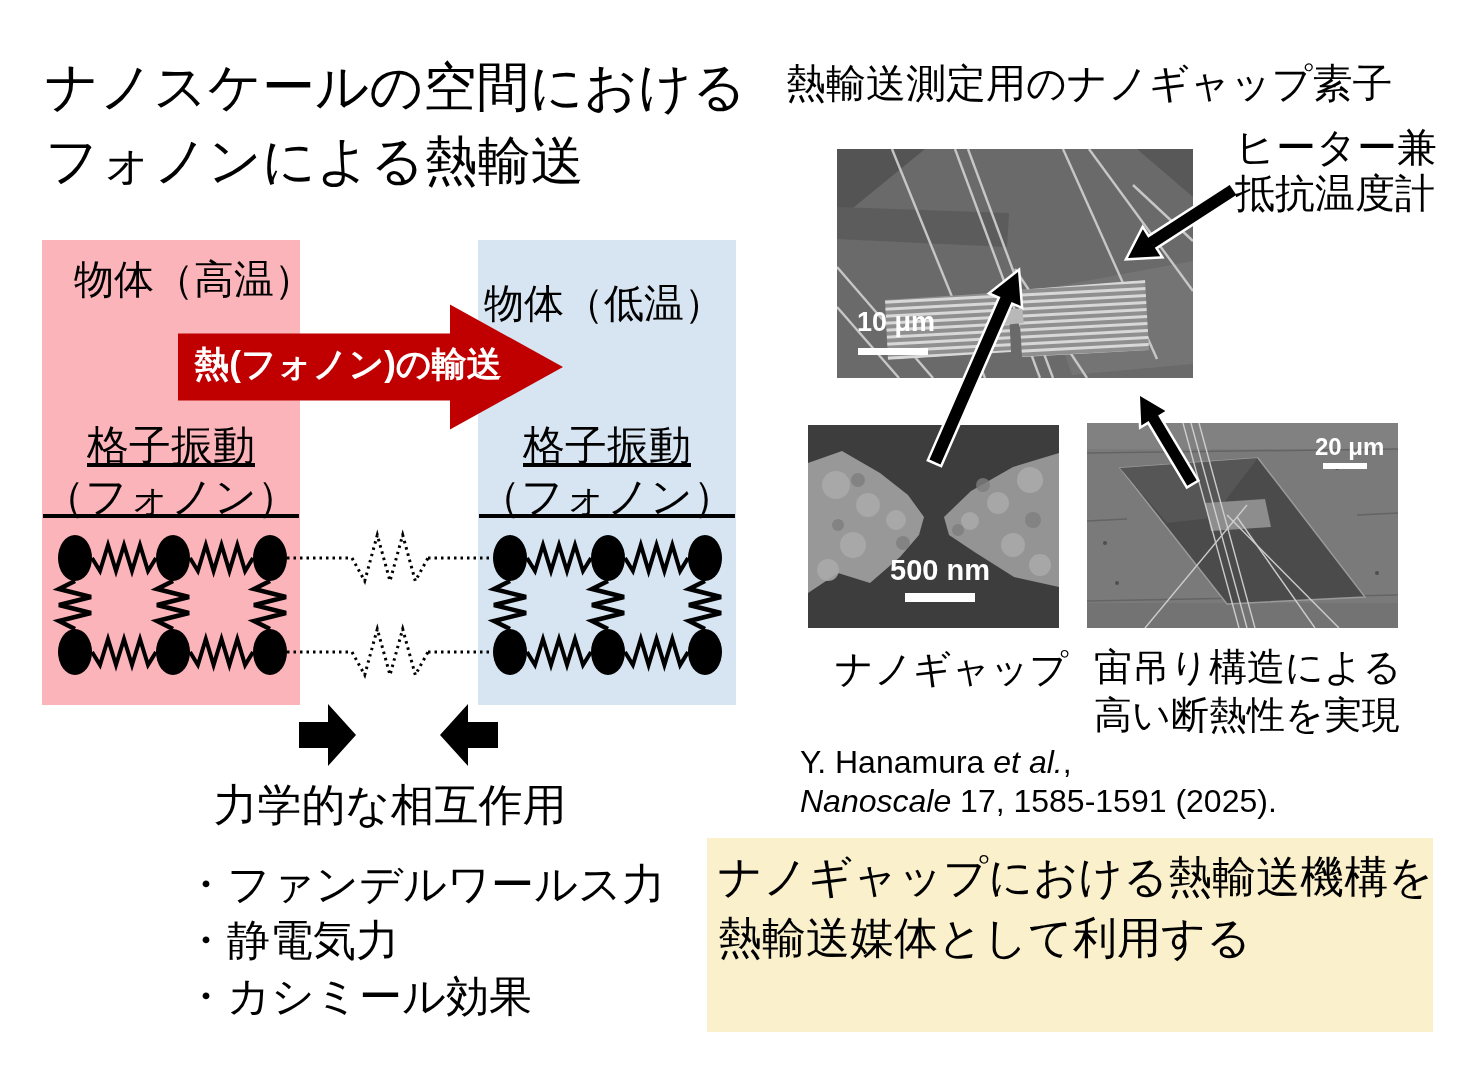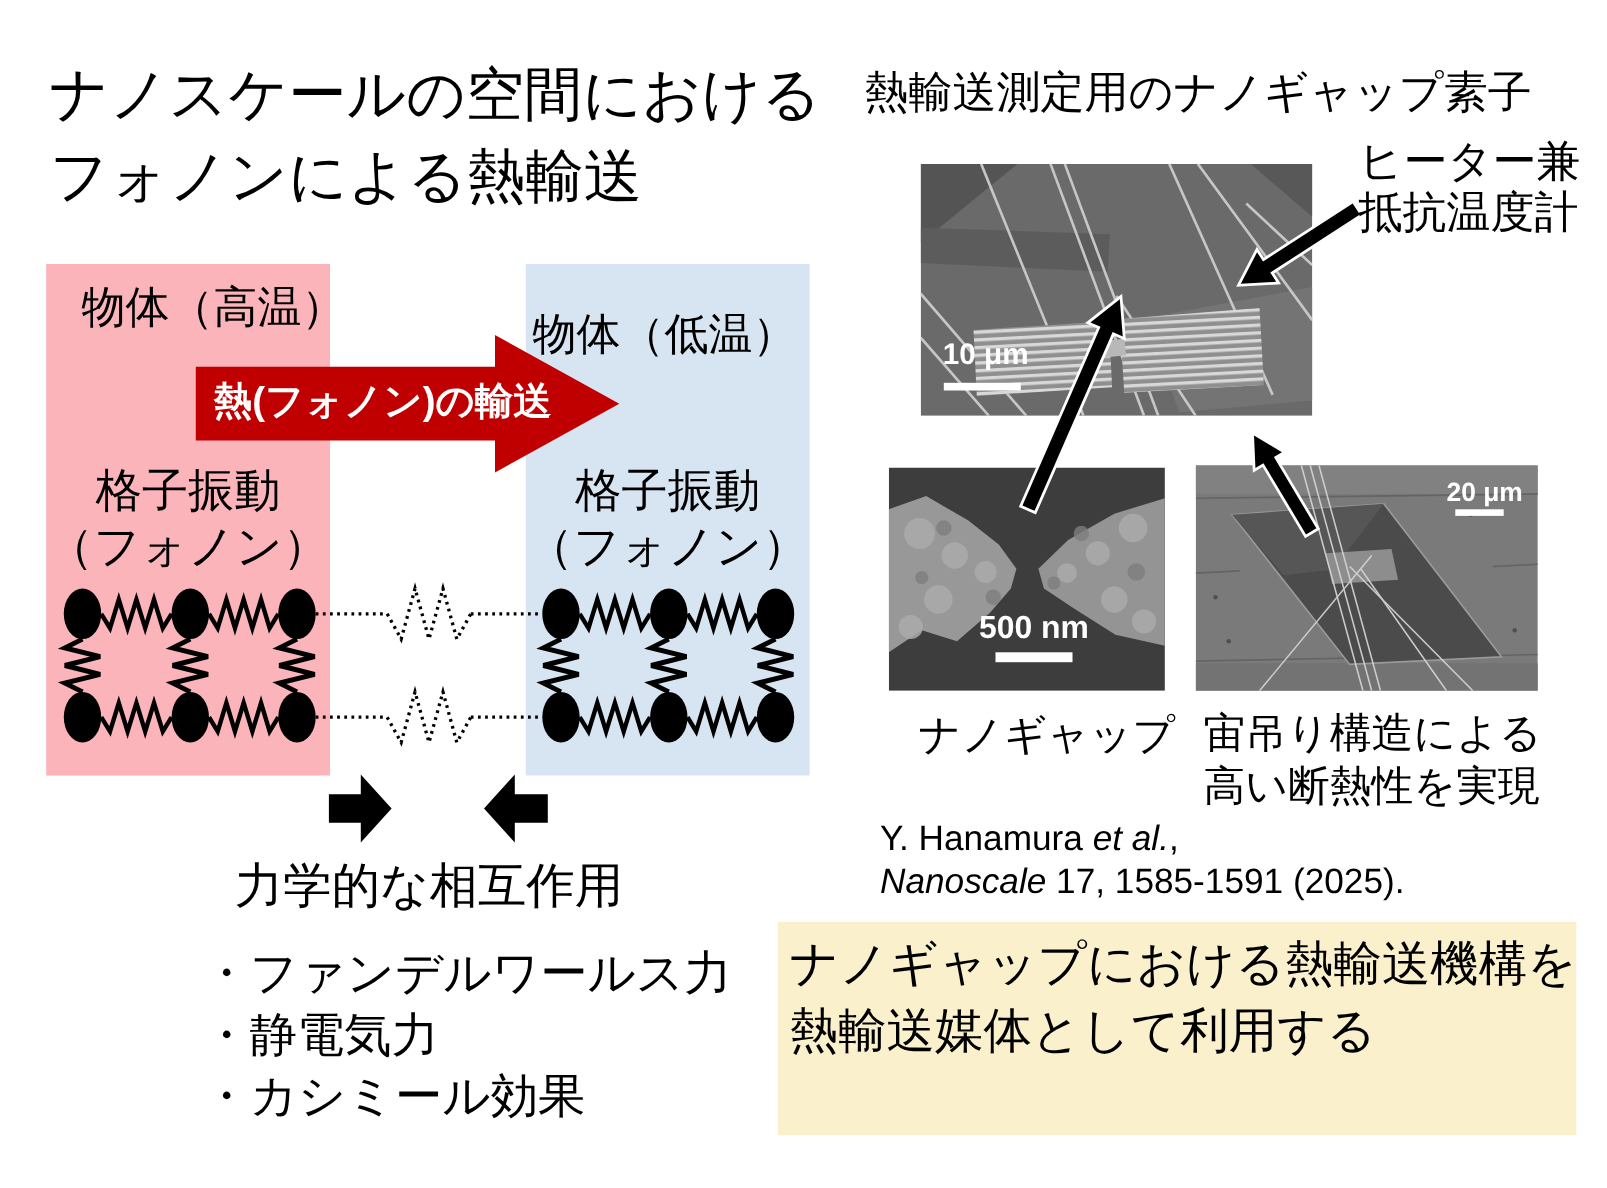--- a/index.html
+++ b/index.html
@@ -5,21 +5,21 @@
   html,body{margin:0;padding:0;background:#ffffff;}
   .canvas{position:relative;width:1461px;height:1080px;background:#ffffff;overflow:hidden;
           font-family:"Liberation Sans","DejaVu Sans",sans-serif;color:#000;}
   .abs{position:absolute;}
   .title{left:45px;top:50px;font-size:53px;line-height:74px;letter-spacing:0px;z-index:5;}
   .rheader{left:786px;top:56px;font-size:40px;z-index:5;}
   .box{z-index:1;}
   .hotbox{left:42px;top:240px;width:258px;height:465px;}
   .coldbox{left:478px;top:240px;width:258px;height:465px;}
   .boxlabel{width:304px;text-align:center;font-size:40px;z-index:5;}
-  .latlabel{width:258px;text-align:center;font-size:42px;line-height:51px;z-index:5;}
+  .latlabel{width:258px;text-align:center;font-size:42px;line-height:51px;z-index:5;text-decoration:underline;}
   .arrowtext{left:183px;top:341px;width:330px;text-align:center;font-size:35px;font-weight:bold;color:#fff;z-index:6;}
   .interaction{left:120px;top:776px;width:540px;text-align:center;font-size:44px;z-index:5;}
   .force{left:143px;font-size:43px;z-index:5;margin-left:41px;}
   .semdiv{z-index:2;}
   .caption{font-size:38px;z-index:5;line-height:48px;}
   .heaterlabel{left:1235px;top:124px;font-size:40px;line-height:46px;z-index:5;}
   .citation{left:800px;top:743px;font-size:32px;line-height:39px;z-index:5;}
   .citation .it{font-style:italic;}
   .summary{left:707px;top:838px;width:726px;height:194px;z-index:1;}
   .summarytext{left:718px;top:846px;font-size:44px;line-height:61px;z-index:5;}

